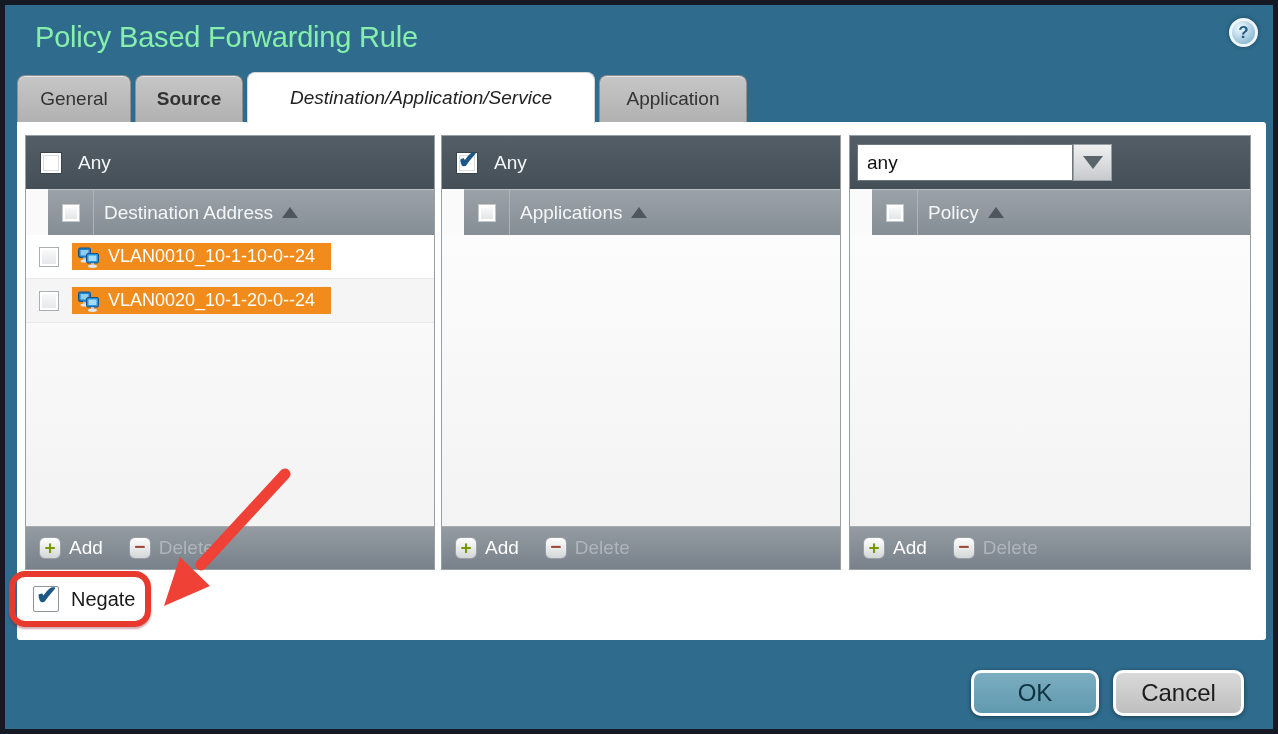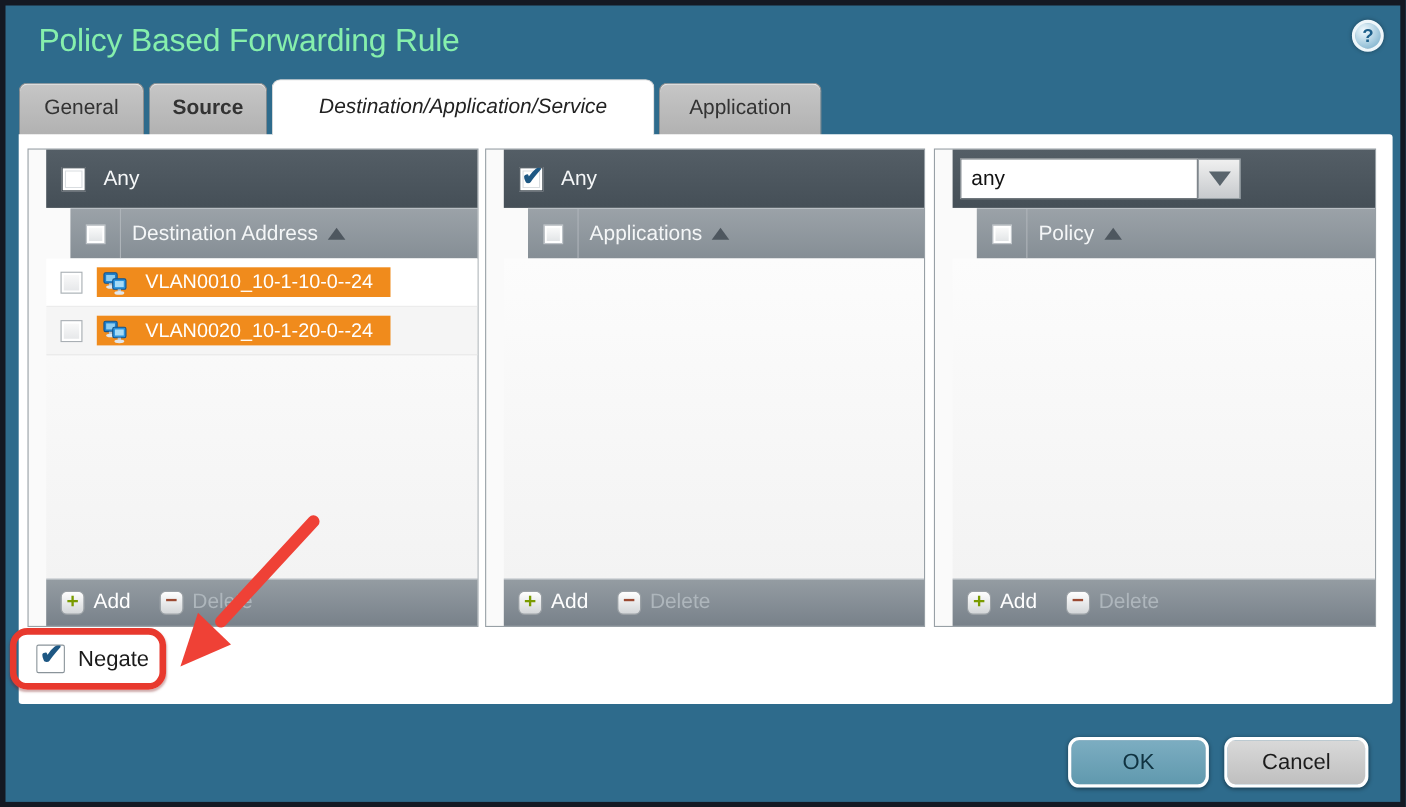--- a/index.html
+++ b/index.html
@@ -24,38 +24,38 @@
          box-shadow:inset 0 1px 0 #e3e3e3; cursor:pointer; }
   .tab.active { top:67px; height:51px; background:#fff; color:#222; line-height:50px;
          border-color:#d6d6d6; box-shadow:none; z-index:3; }
 
   
   .content { position:absolute; left:12px; top:117px; width:1249px; height:518px;
              background:#fff; border-radius:0 3px 3px 3px; z-index:2; }
 
   
   .panel { position:absolute; top:130px; height:435px; border:1px solid #98a0a6;
-           display:flex; flex-direction:column; z-index:3; background:#fafafa;padding-left:16px; }
+           display:flex; flex-direction:column; z-index:3; background:#fafafa; }
   .any-header { height:53px; background:linear-gradient(#545e66,#454f57);
            display:flex; align-items:center; padding-left:14px; flex:0 0 auto; }
   .any-header .lbl { color:#f5f7f8; font-size:19px; margin-left:16px; }
   .col-header { height:46px; background:linear-gradient(#9ba2a8,#858e95);
            border-top:1px solid #b9bfc4; display:flex; align-items:center; flex:0 0 auto;margin-left:22px; }
   .col-header .cbcell { width:46px; height:100%; display:flex; align-items:center;
            justify-content:center; border-right:1px solid #aeb4b9; }
   .col-header .lbl { color:#f4f6f7; font-size:19px; margin-left:10px; }
   .sort-tri { width:0; height:0; border-left:8px solid transparent; border-right:8px solid transparent;
            border-bottom:11px solid #4e575f; margin-left:9px; display:inline-block; }
   .panel-body { flex:1 1 auto; background:linear-gradient(#fcfcfc,#f3f3f3); overflow:hidden; }
   .row { height:44px; display:flex; align-items:center; border-bottom:1px solid #e9e9e9;
            background:#fff; }
   .row.alt { background:#f5f5f5; }
   .row .cbcell { width:46px; display:flex; justify-content:center; }
   .chip { display:inline-flex; align-items:center; height:27px; background:#f08b1c;
-           color:#fff; font-size:18px; padding:0 16px 0 5px; gap:15px; }
+           color:#fff; font-size:18px; padding:0 16px 0 5px; gap:7px; }
   .panel-footer { height:43px; background:linear-gradient(#949ca2,#78818a);
            border-top:1px solid #a6adb3; display:flex; align-items:center;
            padding-left:13px; gap:26px; flex:0 0 auto; }
   .ftbtn { display:flex; align-items:center; gap:8px; cursor:pointer; }
   .ftbtn .lbl { color:#fff; font-size:19px; }
   .ftbtn.disabled { cursor:default; }
   .ftbtn.disabled .lbl { color:#aeb6bc; }
   .sq-ico { width:22px; height:22px; border-radius:6px; border:1px solid #9aa0a5;
            background:linear-gradient(#ffffff,#d3d6d8); text-align:center;
            font-weight:bold; font-size:19px; line-height:20px; }
@@ -84,21 +84,21 @@
 
   
   .negate-label { position:absolute; left:66px; top:583px; font-size:20px; color:#1a1a1a; z-index:4; }
   .negate-cb { position:absolute; left:28px; top:581px; z-index:4; }
   .red-box { position:absolute; left:4px; top:566px; width:142px; height:56px;
            border:6px solid #e8392e; border-radius:16px; z-index:5; pointer-events:none;
            box-shadow:0 2px 2px rgba(120,20,20,.35); }
 
   
   .action-btn { position:absolute; top:665px; height:46px; border:3px solid #fff;
-           border-radius:10px; font-size:20px; text-align:center;
+           border-radius:10px; font-size:24px; text-align:center;
            box-shadow:0 1px 4px rgba(0,0,0,.45); cursor:pointer; z-index:4;
            font-family:"Liberation Sans", sans-serif; }
   .ok-btn { left:966px; width:128px; background:linear-gradient(#7cadc1,#6099ae); color:#0f3240; }
   .cancel-btn { left:1108px; width:131px; background:linear-gradient(#d9d9d9,#bfbfbf); color:#1c1c1c; }
 
   .arrow-svg { position:absolute; left:0; top:0; width:1278px; height:734px;
            pointer-events:none; z-index:6; }
   .net-icon { flex:0 0 auto; }
 </style>
 </head>

